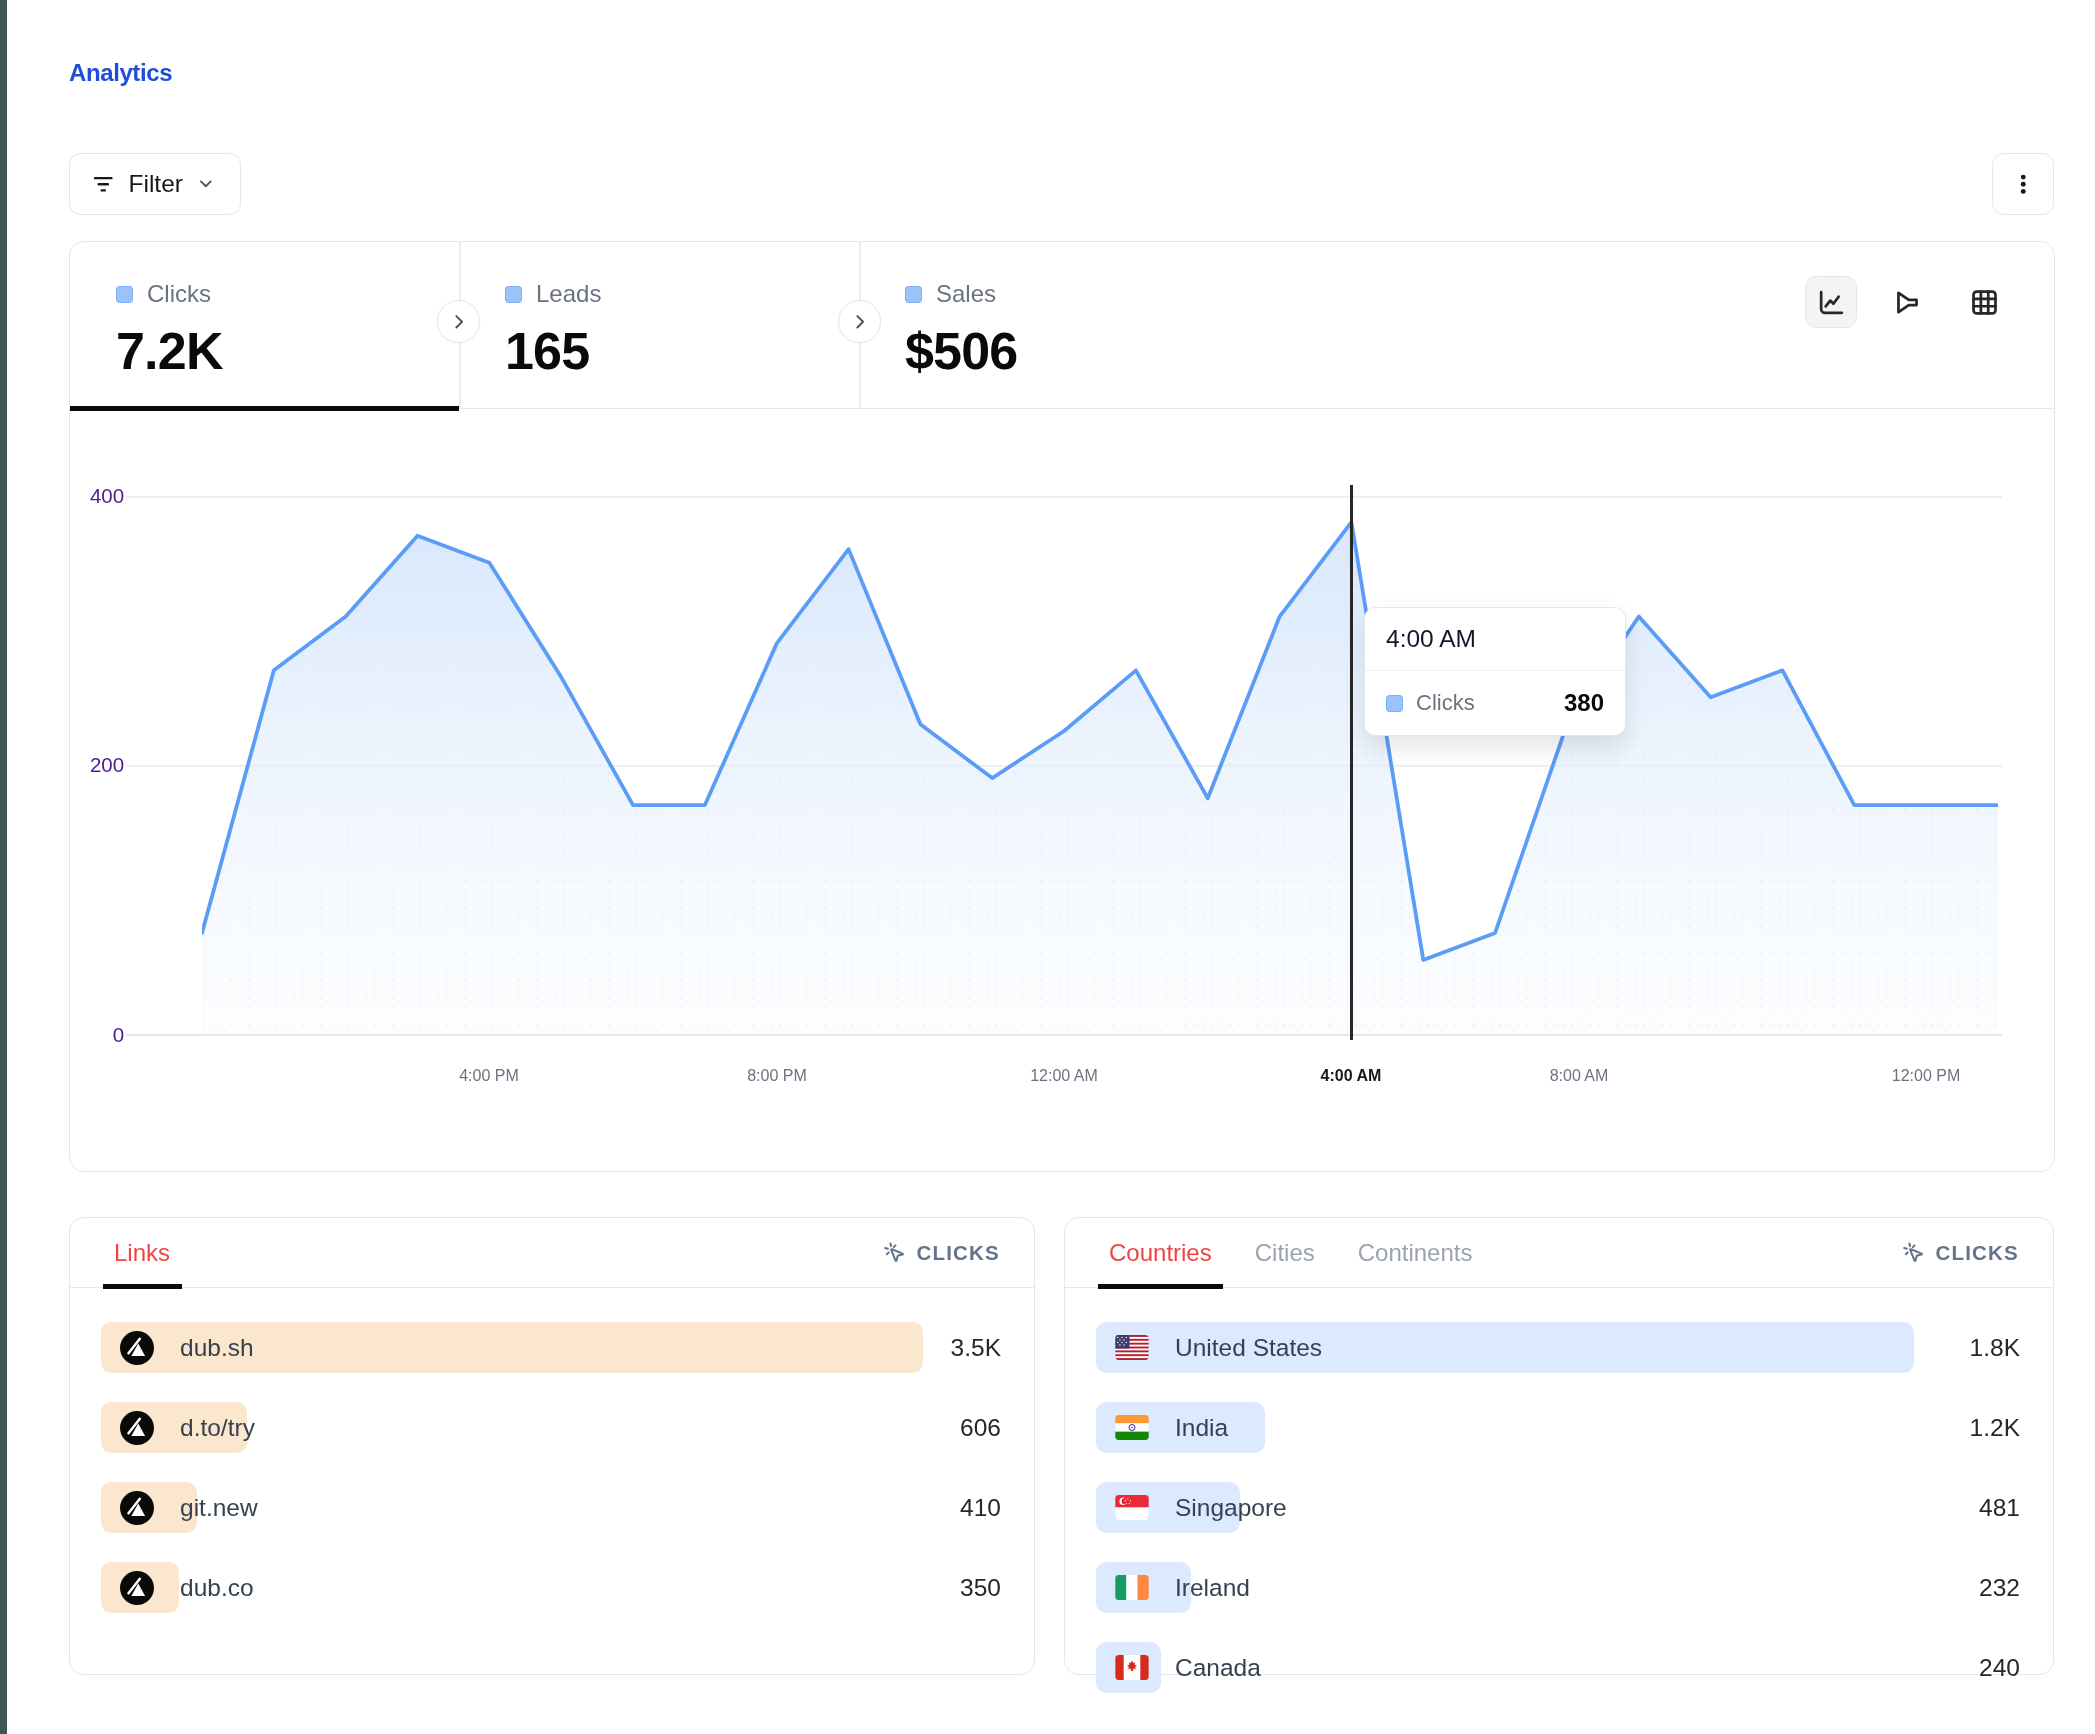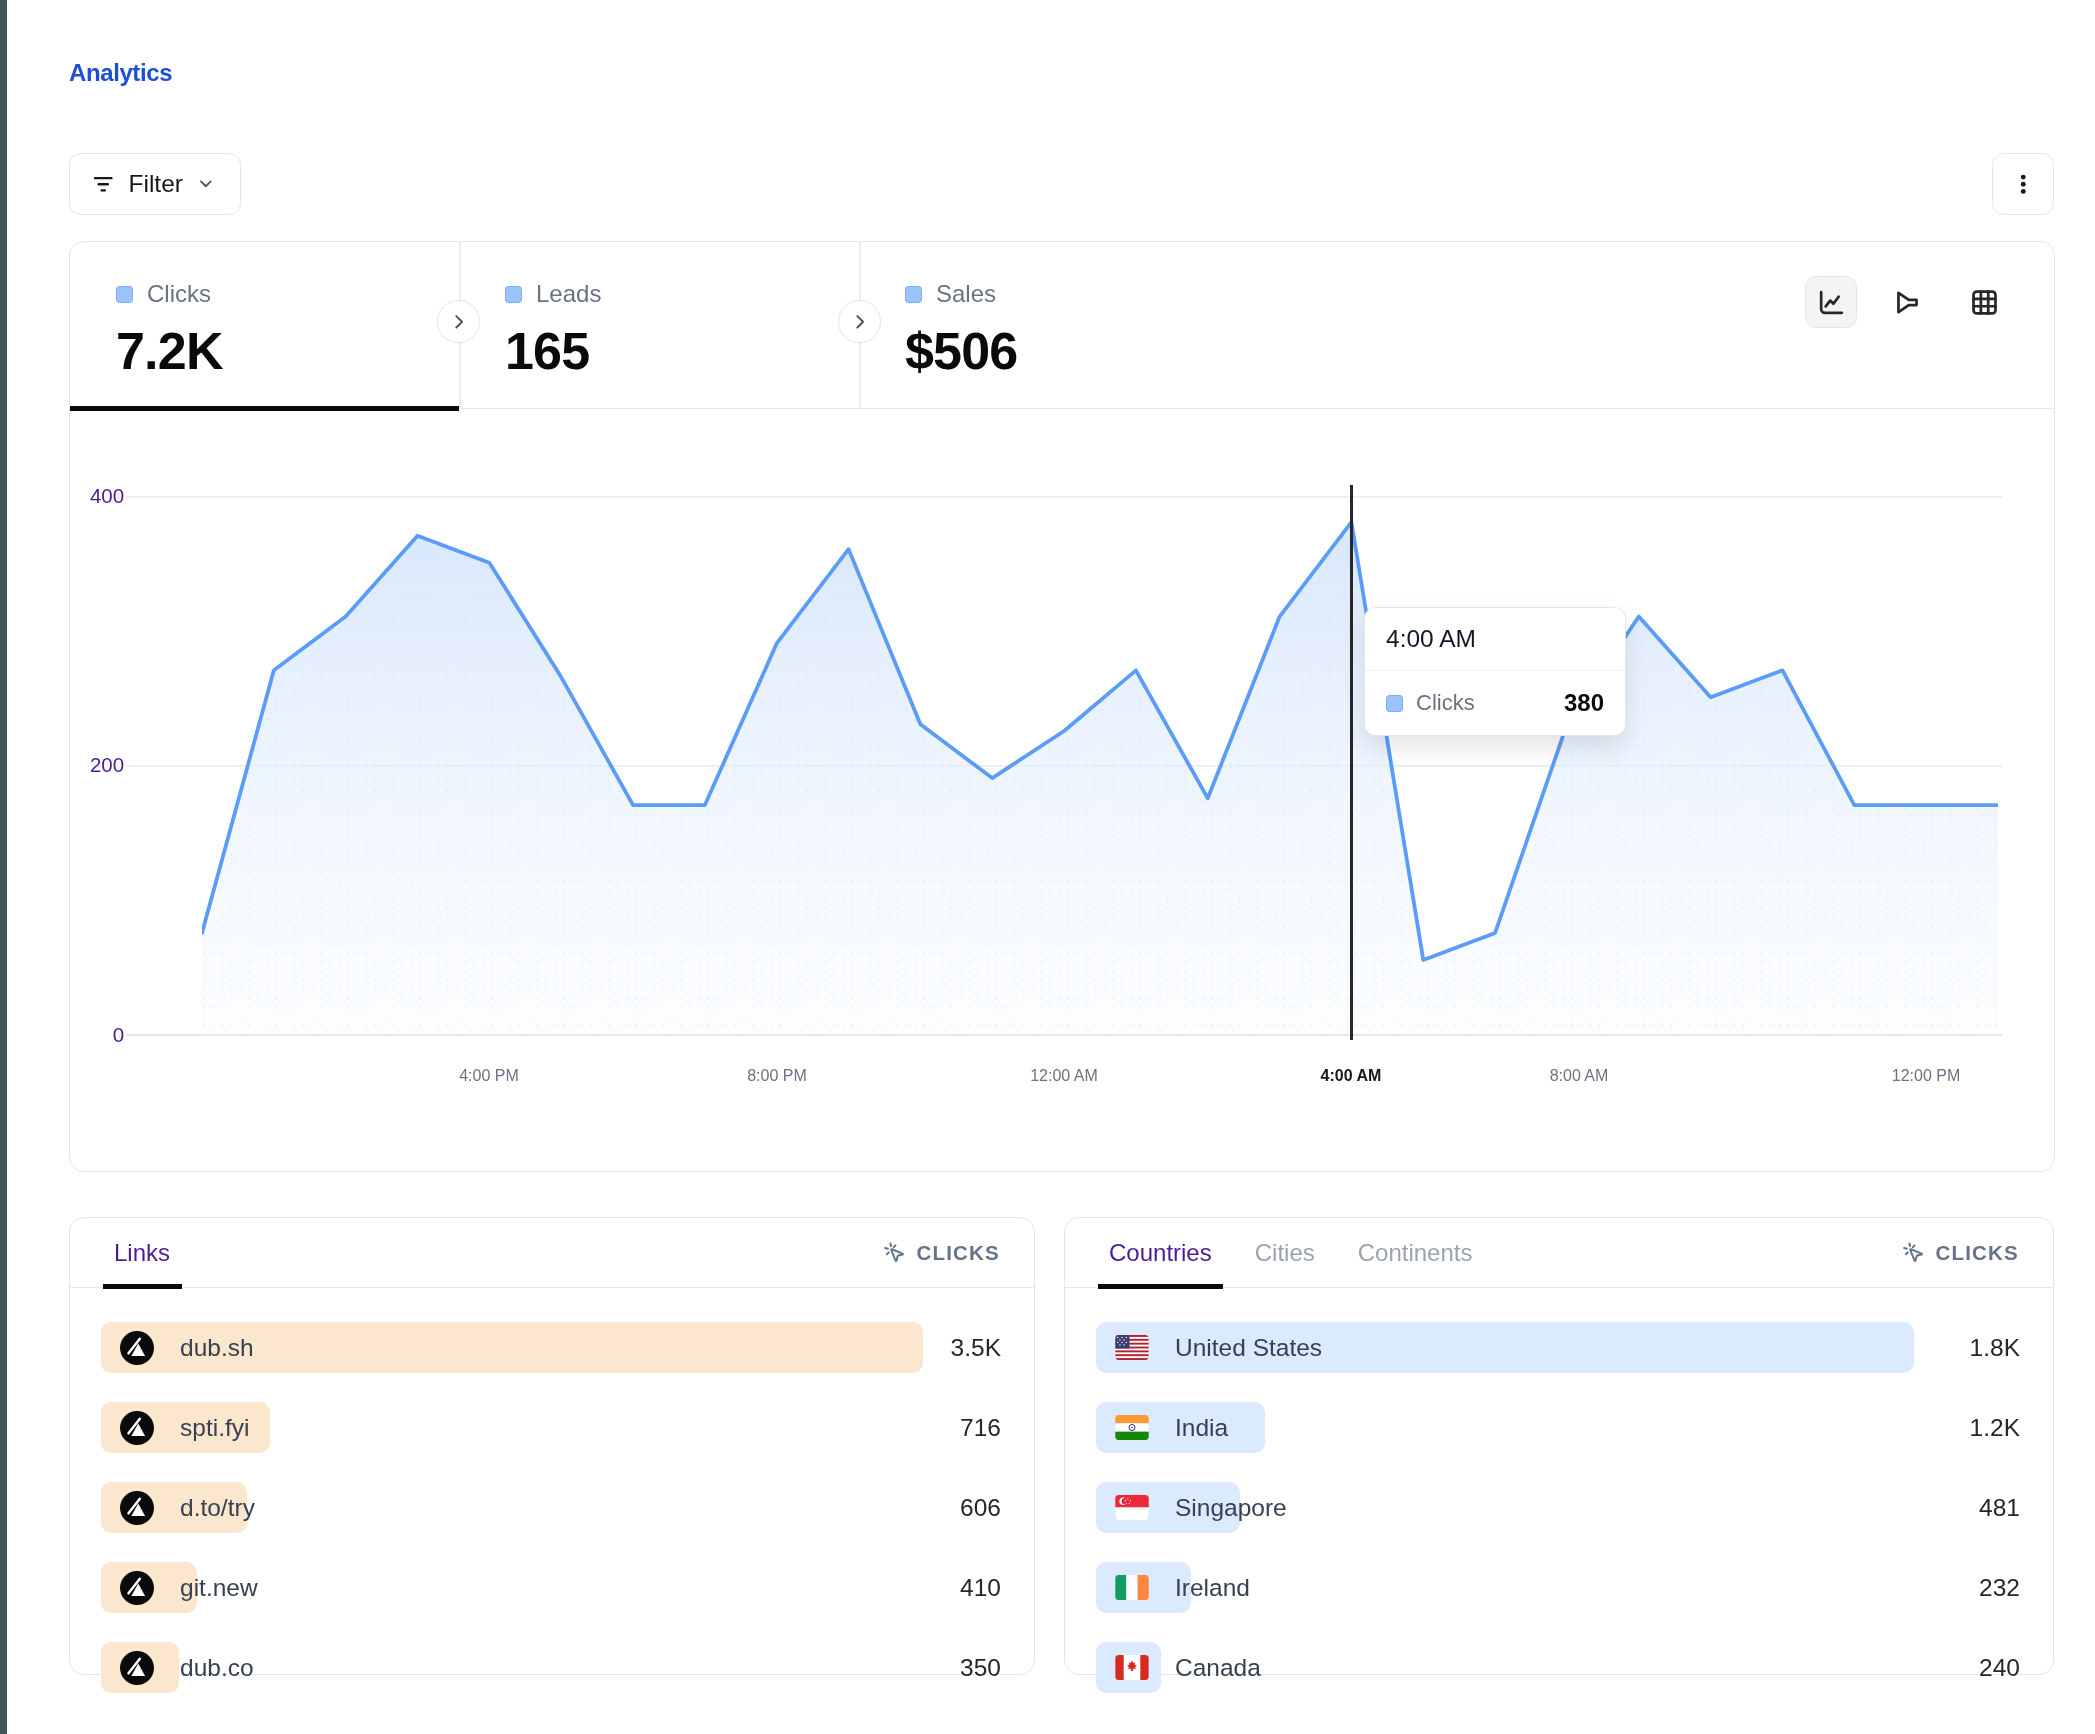--- a/index.html
+++ b/index.html
@@ -57,21 +57,21 @@
   .tooltip-value{font-size:24px;font-weight:700;color:#0a0a0a;}
 
   
   .panel{position:absolute;top:1217px;height:458px;background:#fff;border:1.6px solid #e5e7eb;
          border-radius:14.7px;box-sizing:border-box;}
   #links-panel{left:69px;width:966px;}
   #countries-panel{left:1064px;width:990px;}
   .panel-header{position:absolute;left:0;right:0;top:0;height:70px;border-bottom:1.6px solid #e5e7eb;
                 display:flex;align-items:center;padding:0 34px 0 44px;gap:43px;box-sizing:border-box;}
   .tab{position:relative;height:70px;display:flex;align-items:center;font-size:24px;color:#9ca3af;cursor:pointer;}
-  .tab.active{color:#4c1d95;}
+  .tab.active{color:#ef4444;}
   .tab.active::after{content:"";position:absolute;left:-11.5px;right:-11.5px;bottom:-1.6px;height:4.9px;background:#0a0a0a;}
   .metric{margin-left:auto;display:flex;align-items:center;gap:9.8px;font-size:20.5px;font-weight:600;
           letter-spacing:1.2px;color:#64748b;}
   .rows{position:absolute;left:31px;right:33px;top:70px;padding-top:34px;display:flex;
         flex-direction:column;gap:29px;}
   .row{position:relative;height:51px;cursor:pointer;}
   .bar{position:absolute;left:0;top:0;height:51px;border-radius:10.6px;}
   .links-bar{background:#fbe7cd;}
   .countries-bar{background:#dbeafe;}
   .row-content{position:absolute;left:19px;top:0;height:51px;display:flex;align-items:center;gap:26px;}
@@ -236,32 +236,20 @@
           <div class="bar links-bar" style="width: 822px;"></div>
           <div class="row-content">
             <svg width="34" height="34" viewBox="0 0 42 42">
               <circle cx="21" cy="21" r="21" fill="#0a0a0a"></circle>
               <path d="M10.5 27.5 24.5 9.5" stroke="#fff" stroke-width="3" stroke-linecap="round"></path>
               <path d="M22.5 15.5 31 31H14z" fill="#fff"></path>
             </svg>
             <span class="row-label">dub.sh</span>
           </div>
           <span class="row-value">3.5K</span>
-        </div>
-        <div class="row">
-          <div class="bar links-bar" style="width: 169px;"></div>
-          <div class="row-content">
-            <svg width="34" height="34" viewBox="0 0 42 42">
-              <circle cx="21" cy="21" r="21" fill="#0a0a0a"></circle>
-              <path d="M10.5 27.5 24.5 9.5" stroke="#fff" stroke-width="3" stroke-linecap="round"></path>
-              <path d="M22.5 15.5 31 31H14z" fill="#fff"></path>
-            </svg>
-            <span class="row-label">spti.fyi</span>
-          </div>
-          <span class="row-value">716</span>
         </div>
         <div class="row">
           <div class="bar links-bar" style="width: 146px;"></div>
           <div class="row-content">
             <svg width="34" height="34" viewBox="0 0 42 42">
               <circle cx="21" cy="21" r="21" fill="#0a0a0a"></circle>
               <path d="M10.5 27.5 24.5 9.5" stroke="#fff" stroke-width="3" stroke-linecap="round"></path>
               <path d="M22.5 15.5 31 31H14z" fill="#fff"></path>
             </svg>
             <span class="row-label">d.to/try</span>

